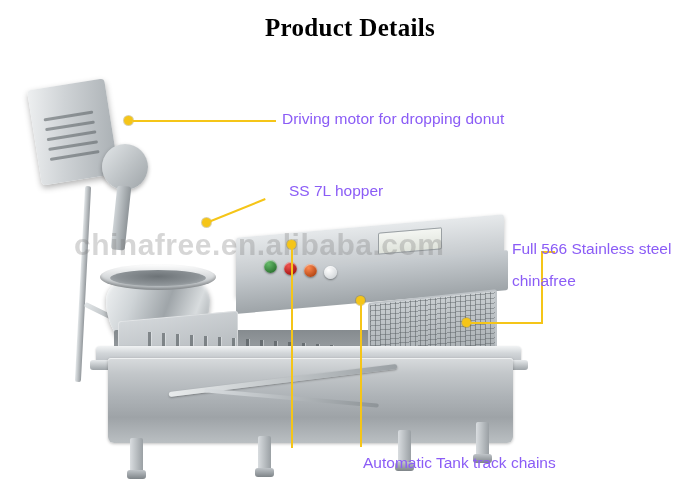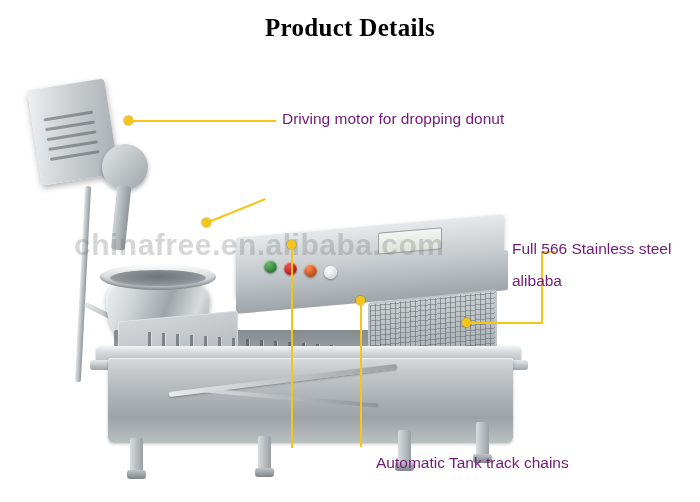--- a/index.html
+++ b/index.html
@@ -288,21 +288,21 @@
     letter-spacing: 0.5px;
     white-space: nowrap;
     pointer-events: none;
   }
 
   
   .label {
     position: absolute;
     font-family: "Liberation Sans", sans-serif;
     font-size: 15.5px;
-    color: #701a75;
+    color: #8b5cf6;
     white-space: nowrap;
   }
 
   
   .dot {
     position: absolute;
     width: 9px;
     height: 9px;
     border-radius: 50%;
     background: #f5c518;
@@ -388,29 +388,30 @@
   </div>
 
   <div id="watermark">chinafree.en.alibaba.com</div>
 
   <div class="dot" style="left:124px; top:116px;"></div>
   <div class="line hline" style="left:133px; top:120px; width:143px;"></div>
   <div class="label" style="left:282px; top:110px;">Driving motor for dropping donut</div>
 
   <div class="dot" style="left:202px; top:218px;"></div>
   <div class="line hline" style="left:206px; top:222px; width:64px; transform:rotate(-22deg); transform-origin:left center;"></div>
+  <div class="label" style="left:289px; top:182px;">SS 7L hopper</div>
 
   <div class="dot" style="left:462px; top:318px;"></div>
   <div class="line hline" style="left:470px; top:322px; width:72px;"></div>
   <div class="line vline" style="left:541px; top:252px; height:72px;"></div>
   <div class="line hline" style="left:541px; top:251px; width:14px;"></div>
   <div class="label" style="left:512px; top:240px;">Full 566 Stainless steel</div>
-  <div class="label" style="left:512px; top:272px;">alibaba</div>
+  <div class="label" style="left:512px; top:272px;">chinafree</div>
 
   <div class="dot" style="left:287px; top:240px;"></div>
   <div class="line vline" style="left:291px; top:249px; height:198px;"></div>
   <div class="line hline" style="left:291px; top:446px; width:2px;"></div>
 
   <div class="dot" style="left:356px; top:296px;"></div>
   <div class="line vline" style="left:360px; top:305px; height:142px;"></div>
-  <div class="label" style="left:376px; top:454px;">Automatic Tank track chains</div>
+  <div class="label" style="left:363px; top:454px;">Automatic Tank track chains</div>
 
 </div>
 
 </body></html>

